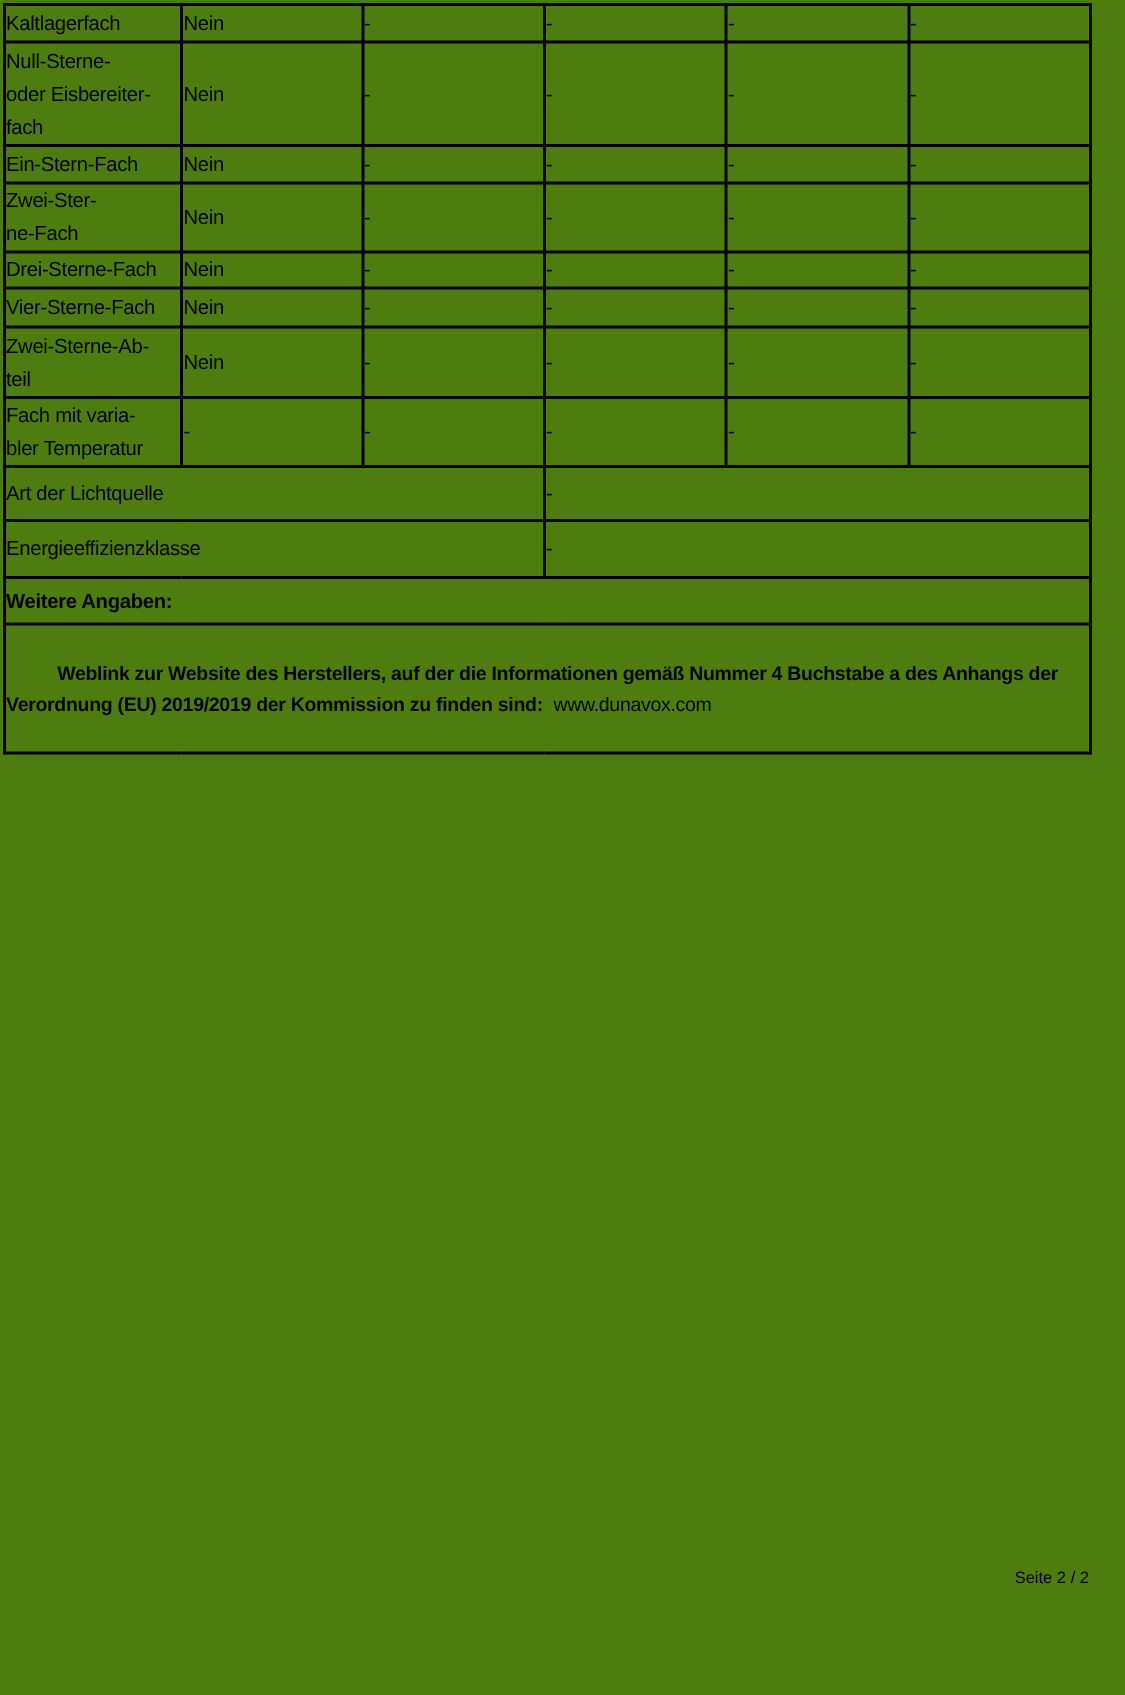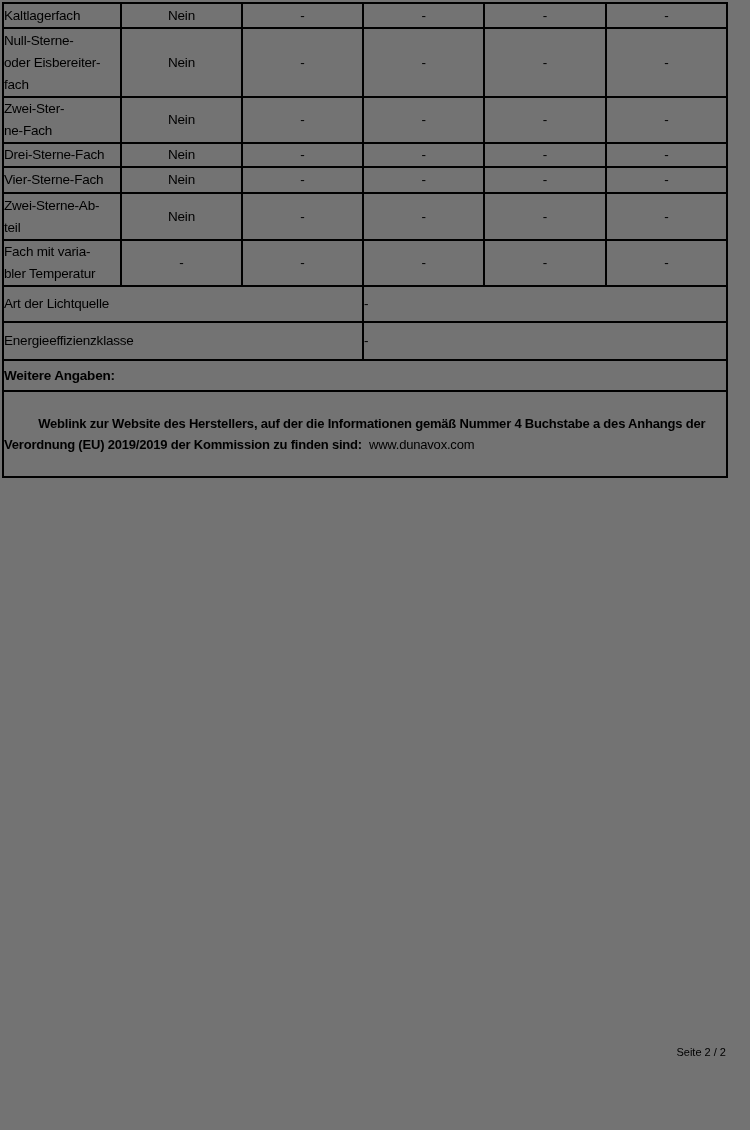--- a/index.html
+++ b/index.html
@@ -6,21 +6,21 @@
     margin: 0;
     padding: 0;
     background: #ffffff;
     font-family: "Liberation Sans", "DejaVu Sans", sans-serif;
     color: #000000;
   }
   .page {
     position: relative;
     width: 750px;
     height: 1130px;
-    background: #737373;
+    background: #4d7c0f;
     overflow: hidden;
   }
   table.datasheet {
     position: absolute;
     left: 2px;
     top: 2px;
     border-collapse: collapse;
     table-layout: fixed;
     width: 726px;
     font-size: 13.5px;
@@ -32,21 +32,21 @@
     vertical-align: middle;
     overflow: hidden;
     padding: 0;
   }
   td.lbl {
     text-align: left;
     padding-left: 7px;
     padding-right: 2px;
     white-space: pre;
   }
-  td.ctr { text-align: center; margin-left: 15px; }
+  td.ctr { text-align: left; margin-left: 15px; }
   td.valcell {
     text-align: left;
     padding-left: 10px;
     white-space: pre;
   }
   .b { font-weight: bold; }
   .gap { margin-left: 7px; font-weight: normal; }
   td.weblink-cell {
     line-height: 21px;
     padding-top: 2px;
@@ -98,20 +98,28 @@
         <td class="ctr">Nein</td>
         <td class="ctr">-</td>
         <td class="ctr">-</td>
         <td class="ctr">-</td>
         <td class="ctr">-</td>
       </tr>
       <tr class="r2">
         <td class="lbl">Null-Sterne-
 oder Eisbereiter-
 fach</td>
+        <td class="ctr">Nein</td>
+        <td class="ctr">-</td>
+        <td class="ctr">-</td>
+        <td class="ctr">-</td>
+        <td class="ctr">-</td>
+      </tr>
+      <tr class="r3">
+        <td class="lbl">Ein-Stern-Fach</td>
         <td class="ctr">Nein</td>
         <td class="ctr">-</td>
         <td class="ctr">-</td>
         <td class="ctr">-</td>
         <td class="ctr">-</td>
       </tr>
       <tr class="r4">
         <td class="lbl">Zwei-Ster-
 ne-Fach</td>
         <td class="ctr">Nein</td>

